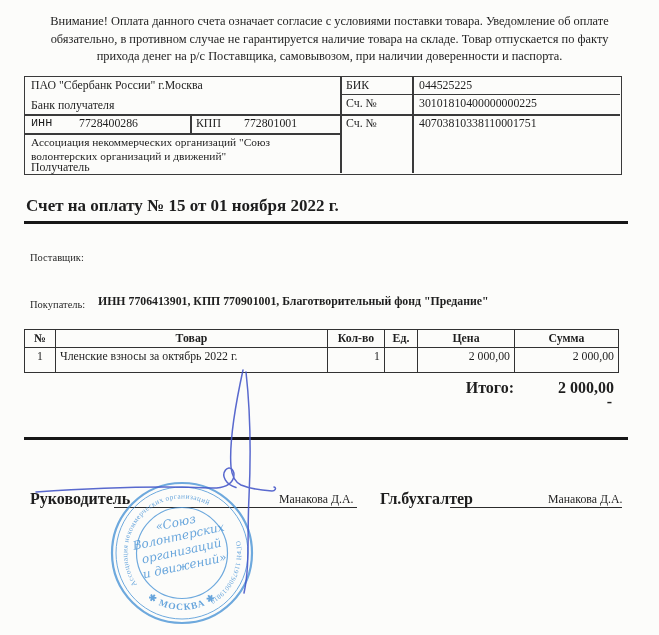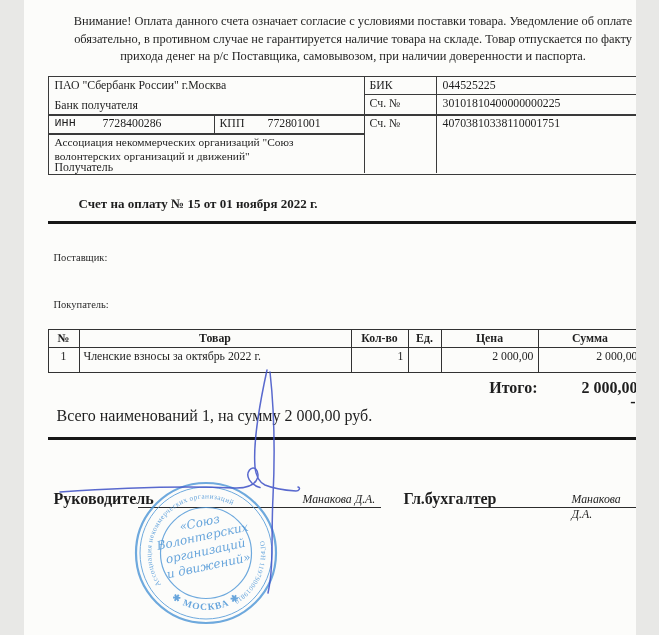--- a/index.html
+++ b/index.html
@@ -1,46 +1,46 @@
 <!DOCTYPE html>
 <html><head>
 <meta charset="utf-8">
 <style>
   html,body{margin:0;padding:0;background:#e8e8e6;}
   #page{
-    position:relative;width:612px;height:635px;margin:0 auto;
+    position:relative;width:659px;height:635px;margin:0 auto;
     background:#fcfcfa;overflow:hidden;
     font-family:"Liberation Serif","DejaVu Serif",serif;
     color:#1e1e1e;
   }
   .abs{position:absolute;}
   .pre{white-space:pre-line;}
   .b{font-weight:bold;}
   .t12{font-size:16px;line-height:14px;}
   .notice{font-size:12.4px;line-height:17.5px;text-align:center;width:659px;left:0;top:13px;color:#242424;}
-  .title{font-size:13px;margin-left:29px;}
+  .title{font-size:17px;}
   .rule{background:#171717;height:2.5px;}
   
   .bank{left:24px;top:76px;width:598px;height:99px;border:1.6px solid #3a3a3a;box-sizing:border-box;}
   .bank .cellline{position:absolute;background:#3a3a3a;}
   .bank .txt{position:absolute;font-size:11.8px;line-height:13.5px;}
   .party-label{font-size:10.5px;color:#2a2a2a;}
   .party-text{font-size:11.8px;line-height:16.5px;}
   
   table.items{border-collapse:collapse;table-layout:fixed;width:594px;}
   table.items th,table.items td{
     border:1.5px solid #323232;padding:1px 4px;box-sizing:border-box;
     font-size:11.8px;overflow:hidden;
   }
   table.items th{font-weight:bold;text-align:center;height:17px;}
   table.items td{height:25px;vertical-align:top;}
   .ra{text-align:right;}
   .ca{text-align:center;}
   .sigline{border-bottom:1.5px solid #2c2c2c;height:15px;}
-  .signame{font-size:11.8px;font-style:italic;}
+  .signame{font-size:11.8px;}
   svg{display:block;}
   .nosel{pointer-events:none;}
 </style>
 </head>
 <body>
 
 <div id="page">
 
   <div class="abs notice pre">Внимание! Оплата данного счета означает согласие с условиями поставки товара. Уведомление об оплате
 обязательно, в противном случае не гарантируется наличие товара на складе. Товар отпускается по факту
@@ -71,20 +71,21 @@
     <div class="txt" style="left:6px;top:83.5px;">Получатель</div>
   </div>
 
   <div class="abs title b" style="left:26px;top:196px;">Счет на оплату № 15 от 01 ноября 2022 г.</div>
 
   <div class="abs rule" style="left:24px;top:221px;width:604px;"></div>
 
   <div class="abs party-label" style="left:30px;top:252px;">Поставщик:</div>
 
   <div class="abs party-label" style="left:30px;top:299px;">Покупатель:</div>
+  <div class="abs party-text b" style="left:98px;top:293px;width:520px;">ИНН 7706413901,  КПП 770901001, Благотворительный фонд "Предание"</div>
 
   <table class="items abs" style="left:24px;top:329px;">
     <colgroup>
       <col style="width:31px">
         <col style="width:272px">
         <col style="width:57px">
       <col style="width:33px">
         <col style="width:97px">
         <col style="width:104px">
     </colgroup>
@@ -105,21 +106,20 @@
       <td class="ra">2 000,00</td>
       <td class="ra">2 000,00</td>
     </tr>
   </tbody>
     </table>
 
   <div class="abs t12 b ra" style="left:332px;top:381px;width:182px;">Итого:</div>
   <div class="abs t12 b ra" style="left:520px;top:381px;width:94px;">2 000,00</div>
   <div class="abs t12 b ra" style="left:520px;top:395px;width:92px;">-</div>
 
-  <div class="abs t12" style="left:33px;top:409px;">Всего наименований 1, на сумму 2 000,00 руб.</div>
 
   <div class="abs rule" style="left:24px;top:437px;width:604px;"></div>
 
   <div class="abs t12 b" style="left:30px;top:492px;">Руководитель</div>
   <div class="abs sigline" style="left:114px;top:492px;width:243px;"></div>
   <div class="abs signame" style="left:279px;top:492px;">Манакова Д.А.</div>
 
   <div class="abs t12 b" style="left:380px;top:492px;">Гл.бухгалтер</div>
   <div class="abs sigline" style="left:450px;top:492px;width:172px;"></div>
   <div class="abs signame" style="left:548px;top:492px;">Манакова Д.А.</div>

